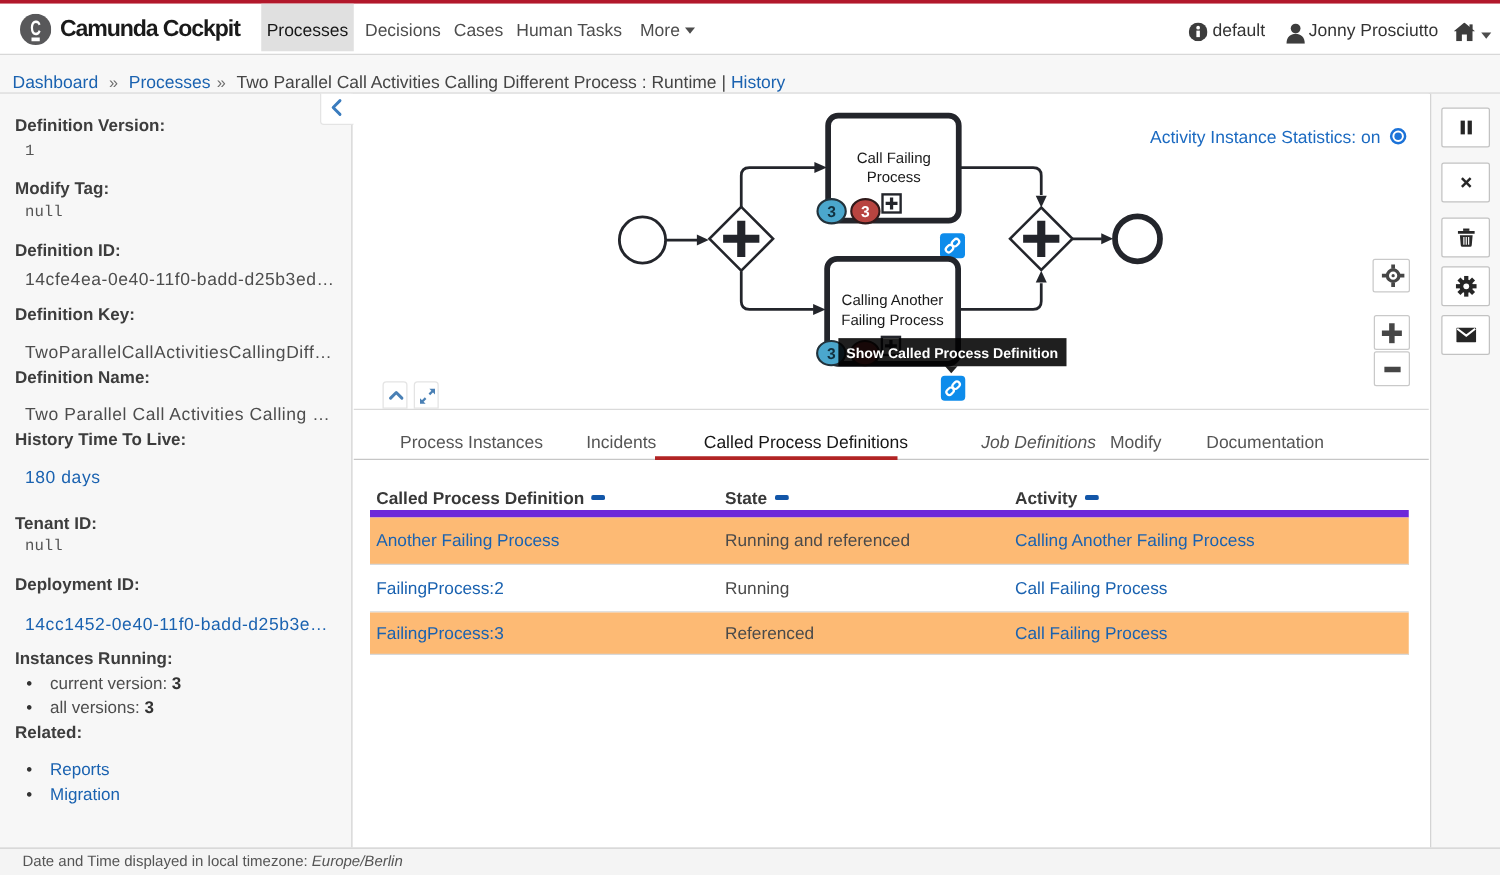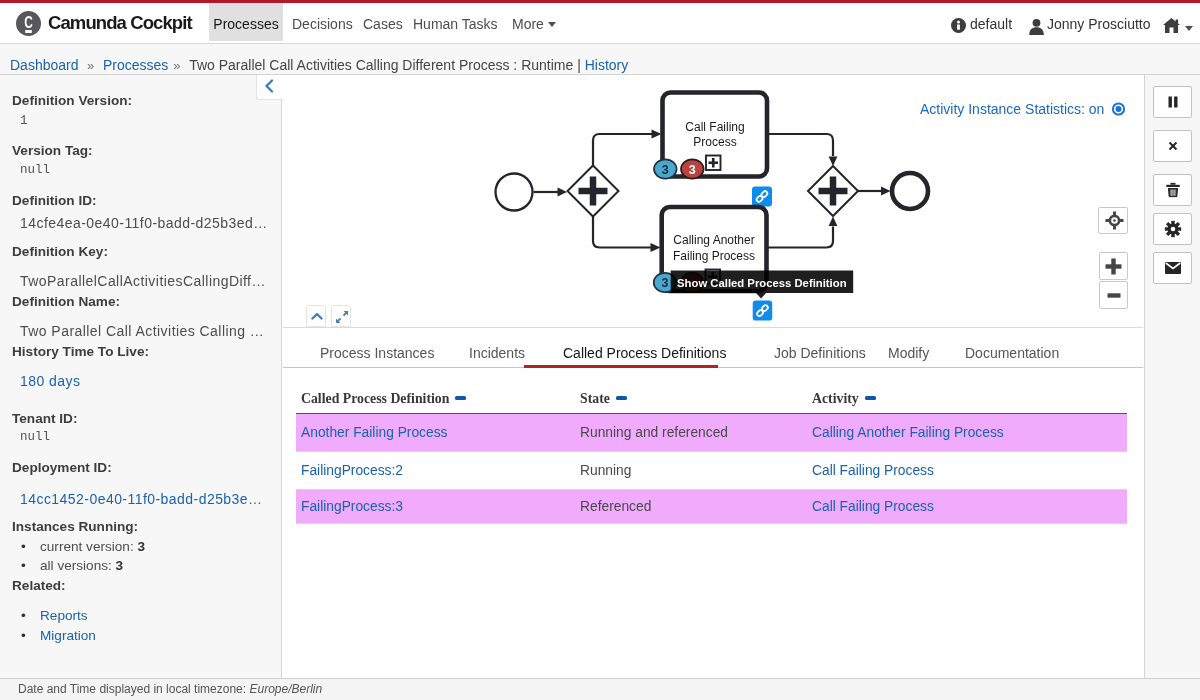--- a/index.html
+++ b/index.html
@@ -54,31 +54,31 @@
   border:1px solid #c2c2c2; border-radius:2px; }
 .rbtn svg { position:absolute; left:50%; top:50%; transform:translate(-50%,-50%); }
 
 #tabzone { left:283px; top:328px; width:860px; height:350px; background:#fff; }
 #tabbar { position:absolute; left:0; top:8px; width:860px; height:32px; border-bottom:1px solid #c6c6c6; }
 .tab { position:absolute; top:0; height:31px; line-height:34.5px; font-size:14px; color:#555; white-space:nowrap;margin-left:24px; }
 .tab.active { color:#161616; }
 #redline { position:absolute; left:241px; top:28.5px; width:194px; height:3.5px; background:#b12424; }
 
 #tbl { position:absolute; left:13px; top:57.5px; width:831px; font-size:13.8px; }
-#tbl .hrow { position:relative; height:28.5px; border-bottom:1px solid #6d28d9;font-family:Liberation Serif, serif; }
+#tbl .hrow { position:relative; height:28.5px; border-bottom:6px solid #6d28d9; }
 #tbl .row { position:relative; border-bottom:1px solid #d8d8d8; }
 #tbl .c1 { position:absolute; left:5px; }
 #tbl .c2 { position:absolute; left:284px; }
 #tbl .c3 { position:absolute; left:516px; }
 #tbl .hrow span { font-weight:bold; color:#383838; }
 .sorticon { display:inline-block; width:11px; height:3.8px; background:#1256a8; border-radius:1.5px;
   vertical-align:2.5px; margin-left:6px; }
 #tbl .row { height:38px; line-height:38px; }
 #tbl .row .st { color:#4a4a4a; }
-#tbl .row.alt { background:#f0abfc; }
+#tbl .row.alt { background:#fdba74; }
 
 #footer { left:0; top:678px; width:1200px; height:22px; background:#f4f4f4;
   border-top:1px solid #cfcfcf; font-size:12px; color:#555; line-height:21px; }
 #footer .left { position:absolute; left:18px; }
 #footer .right { position:absolute; right:10px; }
 </style>
 </head>
 <body>
 <div id="page">
   <div id="redbar" class="abs"></div>
@@ -111,21 +111,21 @@
       <rect x="12.6" y="1.5" width="2.5" height="4" fill="#3d3d3d"></rect>
     </svg>
     <span class="caret abs" style="left:1185px;top:23px"></span>
   </div>
 
   <div id="crumb" class="abs"><a>Dashboard</a><span class="sep">&nbsp;»&nbsp;</span><a>Processes</a><span class="sep">»&nbsp;</span><span>Two Parallel Call Activities Calling Different Process : Runtime</span>&nbsp;|&nbsp;<a>History</a></div>
 
   <div id="sidebar" class="abs">
     <div class="sb-label" style="top:17.5px">Definition Version:</div>
     <div class="sb-val mono" style="top:38.5px">1</div>
-    <div class="sb-label" style="top:67.5px">Version Tag:</div>
+    <div class="sb-label" style="top:67.5px">Modify Tag:</div>
     <div class="sb-val mono" style="top:87.5px">null</div>
     <div class="sb-label" style="top:117.5px">Definition ID:</div>
     <div class="sb-val" style="top:139.5px">14cfe4ea-0e40-11f0-badd-d25b3ed62eb3</div>
     <div class="sb-label" style="top:168.5px">Definition Key:</div>
     <div class="sb-val" style="top:197.5px">TwoParallelCallActivitiesCallingDifferentProcess</div>
     <div class="sb-label" style="top:218.5px">Definition Name:</div>
     <div class="sb-val" style="top:247.5px">Two Parallel Call Activities Calling Different Process</div>
     <div class="sb-label" style="top:268.5px">History Time To Live:</div>
     <div class="sb-val blue" style="top:297.5px">180 days</div>
     <div class="sb-label" style="top:335.5px">Tenant ID:</div>
@@ -314,21 +314,21 @@
       <path d="M0.8 1 L8 6.5 L15.2 1" fill="none" stroke="#fff" stroke-width="1.6"></path>
         </svg>
       </div>
   </div>
 
   <div id="tabzone" class="abs">
     <div id="tabbar">
       <div class="tab" style="left:13px;">Process Instances</div>
       <div class="tab" style="left:162px;">Incidents</div>
       <div class="tab active" style="left:256px;">Called Process Definitions</div>
-      <div class="tab" style="left:467px;">Job Definitions</div>
+      <div class="tab" style="left:478px;font-style:italic;">Job Definitions</div>
       <div class="tab" style="left:581px;">Modify</div>
       <div class="tab" style="left:658px;">Documentation</div>
       <div id="redline"></div>
     </div>
     <div id="tbl">
       <div class="hrow">
         <span class="c1" style="top:5px">Called Process Definition<i class="sorticon"></i></span>
         <span class="c2" style="top:5px">State<i class="sorticon"></i></span>
         <span class="c3" style="top:5px">Activity<i class="sorticon"></i></span>
       </div>

